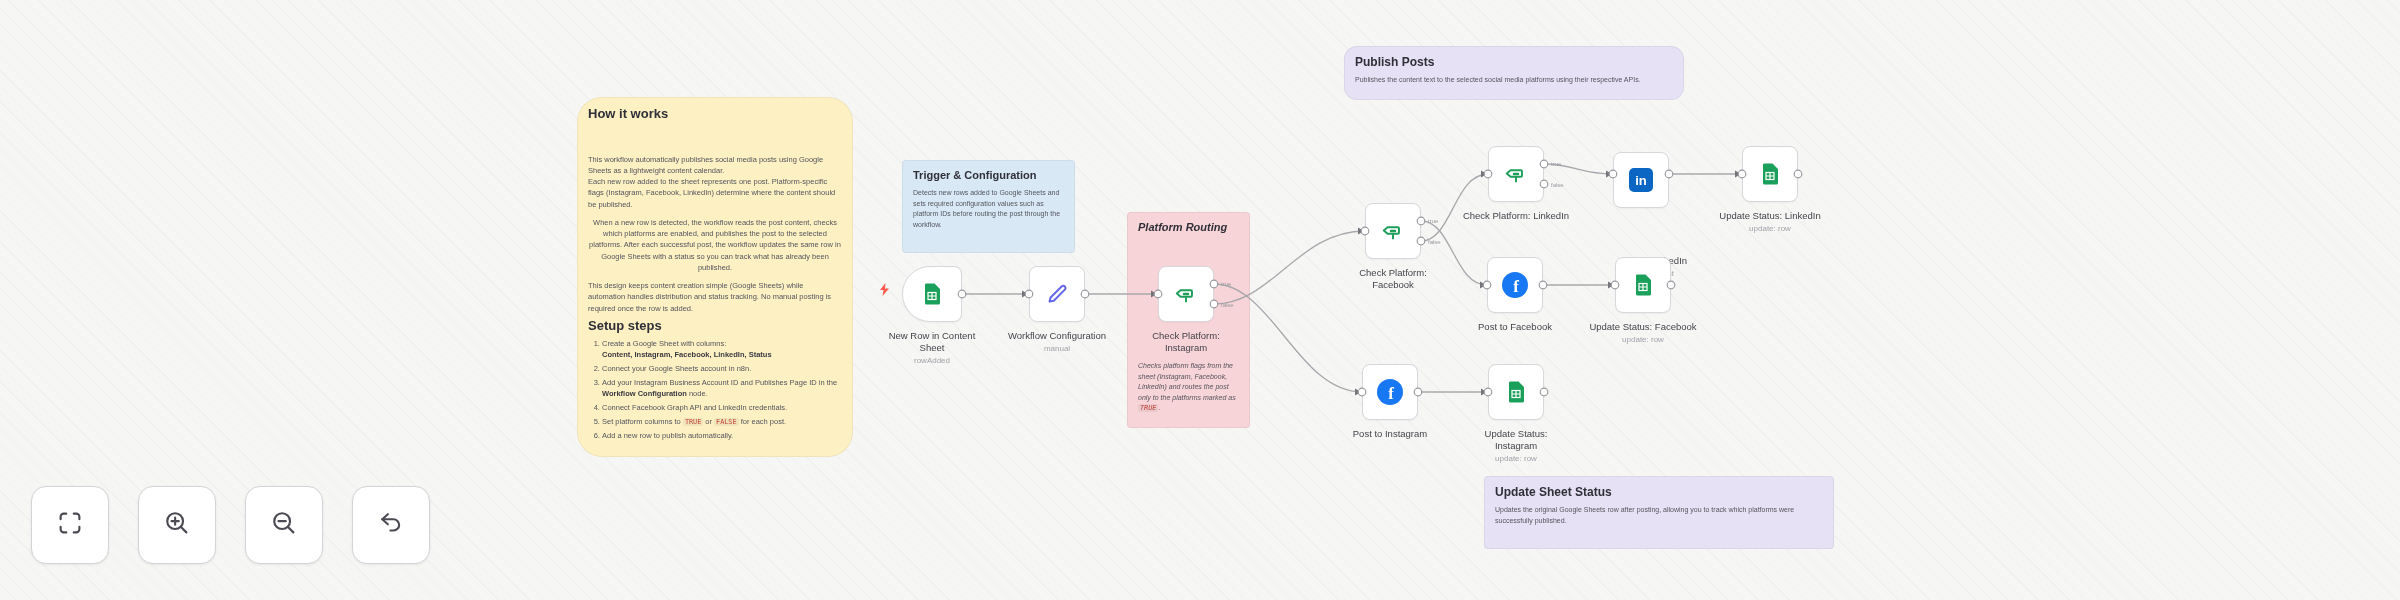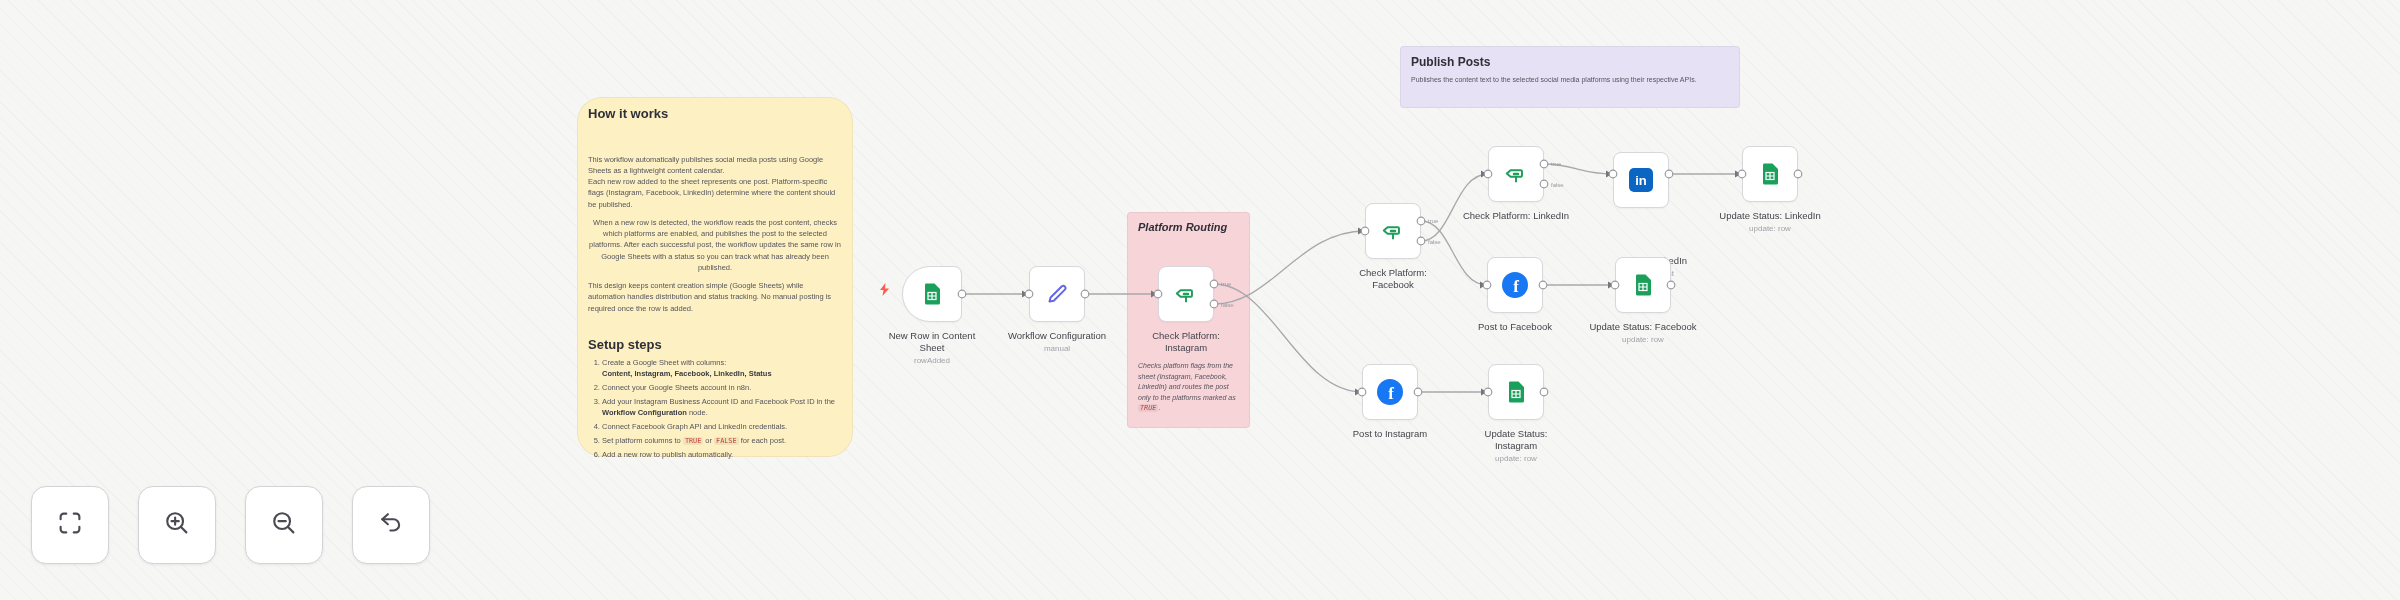--- a/index.html
+++ b/index.html
@@ -24,21 +24,21 @@
   .sticky-yellow{background:#fdf0c3;}
   .sticky-blue{background:#d8e9f5;}
   .sticky-pink{background:#f7d4d8;font-style:italic;}
   .sticky-purple{background:#e6e1f4;}
   .sticky-yellow h3{font-size:13px;}
   .sticky-yellow .body{font-size:7.5px;}
   .sticky-yellow ol{margin:4px 0 0;padding-left:14px;font-size:7.5px;line-height:1.45;color:#55555e;}
   .sticky-yellow li{margin-bottom:3px;}
   .sticky-yellow li b{color:#3a3a42;}
   .sticky-yellow li b.block{display:block;}
-  .sticky-yellow .h2{margin-top:23px;}
+  .sticky-yellow .h2{margin-top:4px;}
   code.chip{font-family:"DejaVu Sans Mono",monospace;font-size:6.8px;color:#c2443a;
             background:rgba(0,0,0,0.05);padding:0 2px;border-radius:2px;}
   .pink-body{position:absolute;left:10px;right:7px;top:148px;font-size:7px;line-height:1.5;color:#55555e;}
   
   .node{position:absolute;width:56px;height:56px;background:#fff;border:1.5px solid #d7d7dc;
         border-radius:8px;z-index:4;display:flex;align-items:center;justify-content:center;
         box-shadow:0 1px 2px rgba(0,0,0,0.04);box-sizing:border-box;}
   .node.trigger{width:60px;border-radius:28px 8px 8px 28px;}
   .nicon{display:flex;align-items:center;justify-content:center;}
   .nlabel{position:absolute;width:140px;text-align:center;z-index:4;}
@@ -59,38 +59,46 @@
   <div class="sticky sticky-yellow" style="left:577px;top:97px;width:276px;height:360px;border-radius:25px;">
     <h3>How it works</h3>
     <div class="body" style="margin-bottom:7px;margin-top:32px;">This workflow automatically publishes social media posts using Google Sheets as a lightweight content calendar.
 Each new row added to the sheet represents one post. Platform-specific flags (Instagram, Facebook, LinkedIn) determine where the content should be published.</div>
     <div class="body" style="margin-bottom:7px;text-align:center;">When a new row is detected, the workflow reads the post content, checks which platforms are enabled, and publishes the post to the selected platforms. After each successful post, the workflow updates the same row in Google Sheets with a status so you can track what has already been published.</div>
     <div class="body">This design keeps content creation simple (Google Sheets) while automation handles distribution and status tracking. No manual posting is required once the row is added.</div>
     <h3 class="h2">Setup steps</h3>
     <ol>
       <li><span>Create a Google Sheet with columns:</span><b class="block">Content, Instagram, Facebook, LinkedIn, Status</b></li>
       <li><span>Connect your Google Sheets account in n8n.</span></li>
-      <li><span>Add your Instagram Business Account ID and Facebook Post ID in the </span><b>Workflow Configuration</b><span> node.</span></li>
+      <li><span>Add your Instagram Business Account ID and Publishes Page ID in the </span><b>Workflow Configuration</b><span> node.</span></li>
       <li><span>Connect Facebook Graph API and LinkedIn credentials.</span></li>
       <li><span>Set platform columns to </span><code class="chip">TRUE</code><span> or </span><code class="chip">FALSE</code><span> for each post.</span></li>
       <li><span>Add a new row to publish automatically.</span></li>
     </ol>
   </div>
 
+  <div class="sticky sticky-blue" style="left:902px;top:160px;width:173px;height:93px;">
+    <h3 style="font-size:11px;">Trigger &amp; Configuration</h3>
+    <div class="body">Detects new rows added to Google Sheets and sets required configuration values such as platform IDs before routing the post through the workflow.</div>
+  </div>
 
   <div class="sticky sticky-pink" style="left:1127px;top:212px;width:123px;height:216px;">
     <h3 style="font-size:11px;">Platform Routing</h3>
     <div class="pink-body"><span>Checks platform flags from the sheet (Instagram, Facebook, LinkedIn) and routes the post only to the platforms marked as </span><code class="chip">TRUE</code><span>.</span></div>
   </div>
 
-  <div class="sticky sticky-purple" style="left:1400px;top:46px;width:340px;height:62px;">
+  <div class="sticky sticky-purple" style="left:1344px;top:46px;width:340px;height:54px;border-radius:13px;">
     <h3 style="font-size:12px;">Publish Posts</h3>
     <div class="body" style="max-width:300px;">Publishes the content text to the selected social media platforms using their respective APIs.</div>
   </div>
 
+  <div class="sticky sticky-purple" style="left:1484px;top:476px;width:350px;height:73px;">
+    <h3 style="font-size:12px;">Update Sheet Status</h3>
+    <div class="body" style="max-width:320px;">Updates the original Google Sheets row after posting, allowing you to track which platforms were successfully published.</div>
+  </div>
 
   <span class="bolt" style="left:879px;top:282px;">
     <svg width="11" height="13" viewBox="0 0 11 13">
         <path d="M6.5 0 L1 7 H4.5 L3.5 13 L10 5.5 H6 Z" fill="#ff5a4e"></path>
       </svg>
   </span>
 
   <div class="node trigger" style="left:902px;top:266px;">
     <span class="nicon">
       <svg width="24" height="24" viewBox="0 0 24 24">

